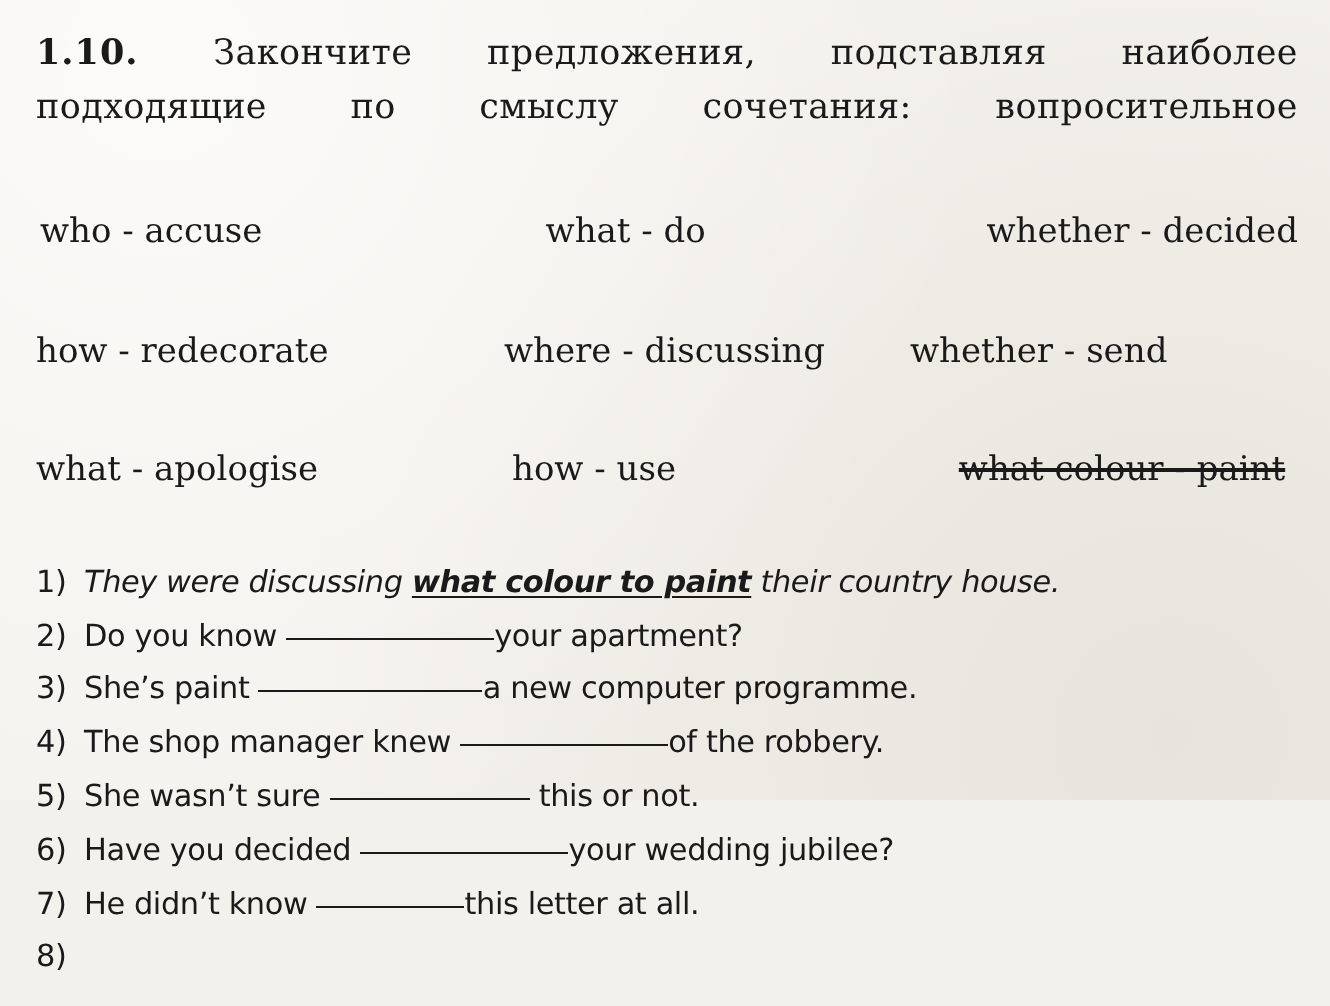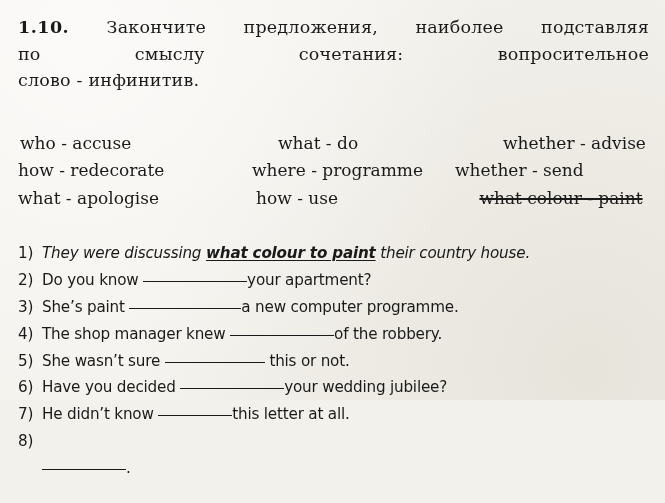--- a/index.html
+++ b/index.html
@@ -53,20 +53,21 @@
   .bank {
     margin-top: 36px;
     padding: 0 6px 0 8px;
     font-family: "DejaVu Serif", serif;
     font-size: 17px;
     line-height: 1.62;
   }
   .bank-row {
     display: flex;
     white-space: nowrap;
+    margin-top: 32px;
   }
   .bank-cell {
     display: inline-block;
   }
   .bank-row .c1 { width: 232px; }
   .bank-row .c2 { width: 203px; }
   .bank-row .c3 { flex: 1; }
   .r1 .c1 { padding-left: 2px; }
   .r1 .c2 { padding-left: 26px; }
   .r1 .c3 { padding-left: 22px; }
@@ -129,41 +130,41 @@
 </head>
 <body>
 
 <div class="page">
 
   <div class="task">
     <div class="task-line jl">
       <span class="num">1.10.</span>
       <span>Закончите</span>
       <span>предложения,</span>
+      <span>подставляя</span>
       <span>наиболее</span>
-      <span>подставляя</span>
     </div>
     <div class="task-line jl">
+      <span>подходящие</span>
       <span>по</span>
       <span>смыслу</span>
       <span>сочетания:</span>
       <span>вопросительное</span>
     </div>
-    <div class="task-line">слово - инфинитив.</div>
   </div>
 
   <div class="bank">
     <div class="bank-row r1">
       <span class="bank-cell c1">who - accuse</span>
       <span class="bank-cell c2">what - do</span>
-      <span class="bank-cell c3">whether - advise</span>
+      <span class="bank-cell c3">whether - decided</span>
     </div>
     <div class="bank-row r2">
       <span class="bank-cell c1">how - redecorate</span>
-      <span class="bank-cell c2">where - programme</span>
+      <span class="bank-cell c2">where - discussing</span>
       <span class="bank-cell c3">whether  -  send</span>
     </div>
     <div class="bank-row r3">
       <span class="bank-cell c1">what - apologise</span>
       <span class="bank-cell c2">how  -  use</span>
       <span class="bank-cell c3 strike">what colour - paint</span>
     </div>
   </div>
 
   <div class="items">

